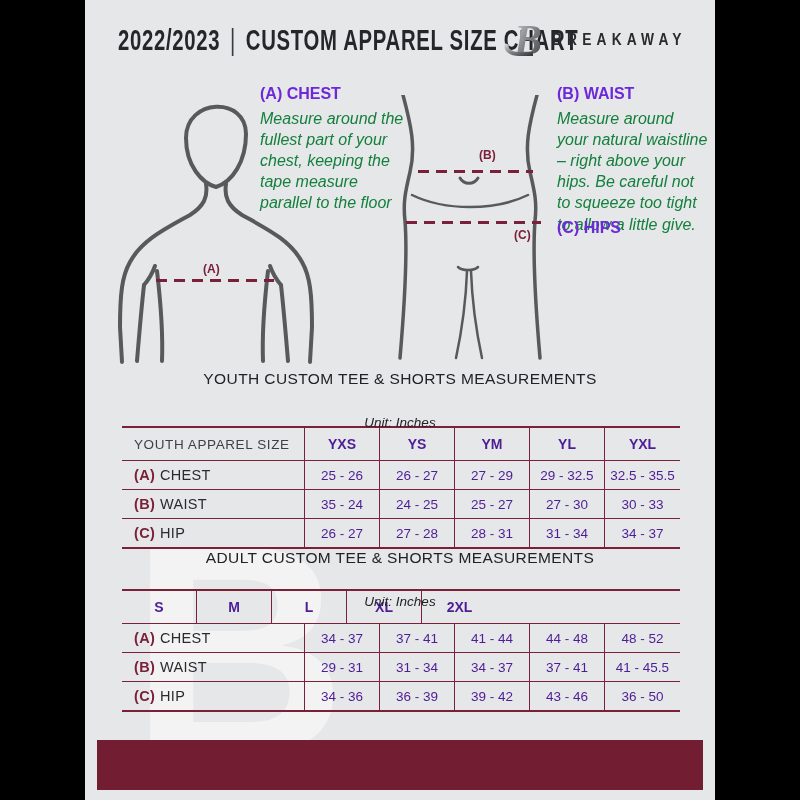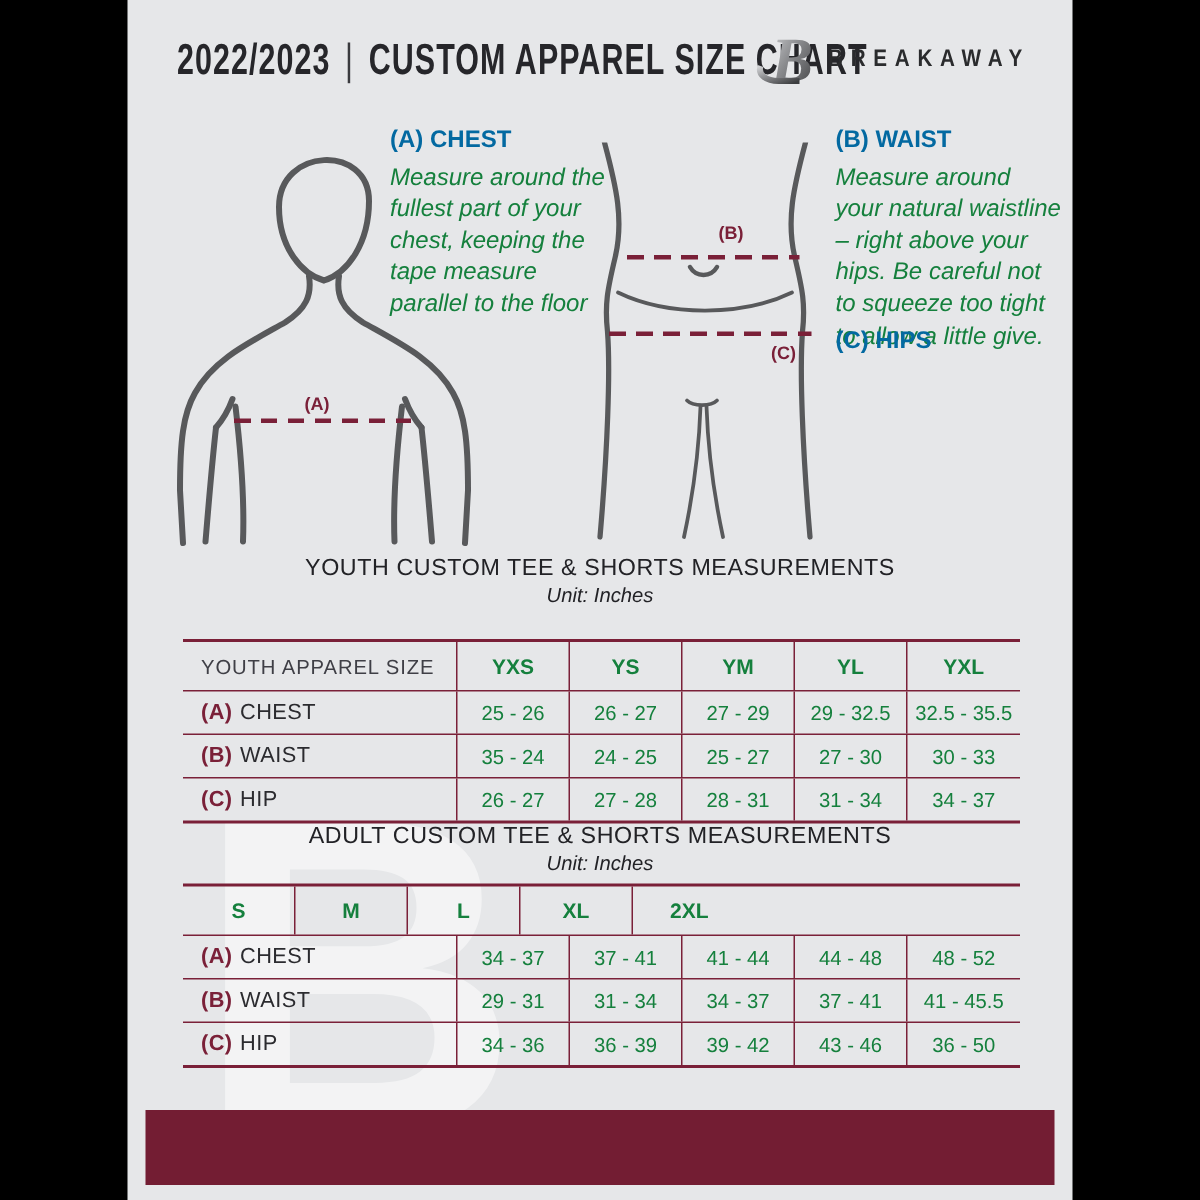--- a/index.html
+++ b/index.html
@@ -20,36 +20,36 @@
   .brand{position:absolute;left:467px;top:31px;font-size:16px;font-weight:bold;color:#2a2b2d;
          letter-spacing:6px;transform:scaleX(0.86);transform-origin:left center;z-index:2;white-space:nowrap;}
 
   
   .figsvg{position:absolute;z-index:1;}
   .dash{position:absolute;height:3px;z-index:2;
         background:repeating-linear-gradient(90deg,#7a2038 0 11px,transparent 11px 18px);}
   .marker{position:absolute;font-size:12px;font-weight:bold;color:#7a2038;z-index:2;}
 
   
-  .measure-head{position:absolute;font-size:16px;font-weight:bold;color:#0369a1;z-index:2;white-space:nowrap;}
+  .measure-head{position:absolute;font-size:16px;font-weight:bold;color:#6d28d9;z-index:2;white-space:nowrap;}
   .measure-body{position:absolute;font-size:16px;font-style:italic;color:#15803d;line-height:1.32;
                 z-index:2;white-space:pre-line;}
 
   
   .tbl-title{position:absolute;left:0;width:630px;text-align:center;font-size:15.5px;font-weight:normal;
              color:#222226;letter-spacing:0.4px;z-index:2;}
   .tbl-unit{position:absolute;left:0;width:630px;text-align:center;font-size:13.5px;font-style:italic;
-            color:#222226;z-index:2;}
+            color:#222226;z-index:2;margin-top:26px;}
   .sizetable{position:absolute;left:37px;width:558px;border-top:2px solid #7a2038;
              border-bottom:2px solid #7a2038;z-index:1;}
   .trow{display:flex;border-bottom:1.5px solid #7a2038;height:28px;}
   .trow.thead{height:32px;border-bottom:1.5px solid #7a2038;}
   .trow:last-child{border-bottom:none;}
   .tcell{box-sizing:border-box;display:flex;align-items:center;justify-content:center;
-         font-size:13.5px;color:#15803d;}
+         font-size:13.5px;color:#4c1d95;}
   .tcell:not(:last-child){border-right:1.5px solid #7a2038;}
   .label-col{width:183px;justify-content:flex-start;padding-left:12px;}
   .size-col{width:75px;font-weight:bold;font-size:14px;}
   .val-col{width:75px;}
   .thead-label{font-size:13.5px;color:#3f3f46;letter-spacing:0.6px;}
   .row-label{font-size:14.5px;color:#2b2b2f;letter-spacing:0.3px;}
   .pfx{color:#7a2038;font-weight:bold;margin-right:5px;}
 
   
   .footer-bar{position:absolute;left:12px;top:740px;width:606px;height:50px;background:#731d33;z-index:3;}

